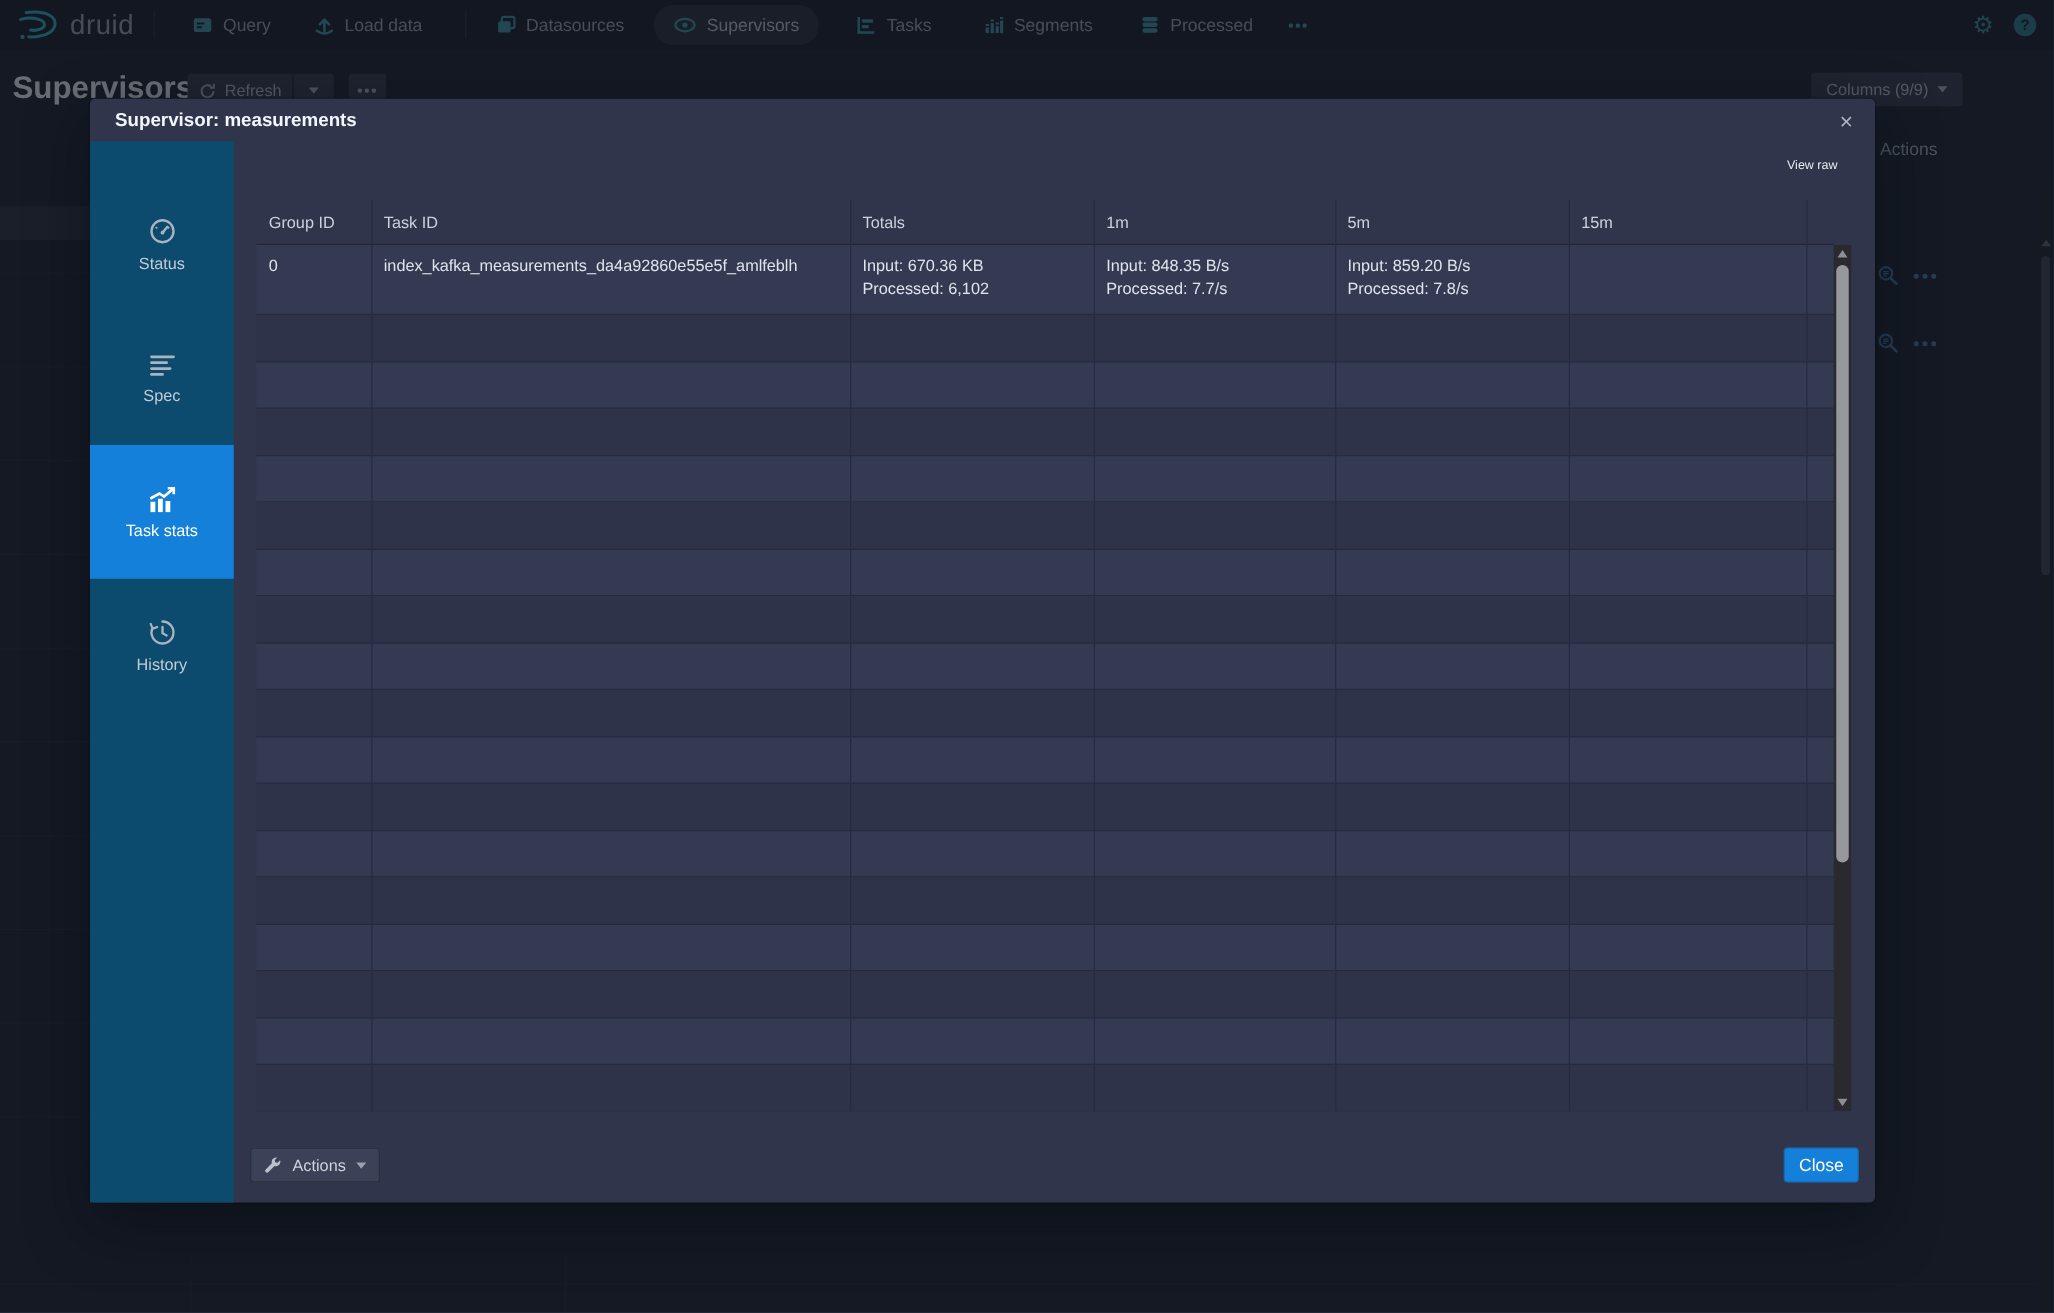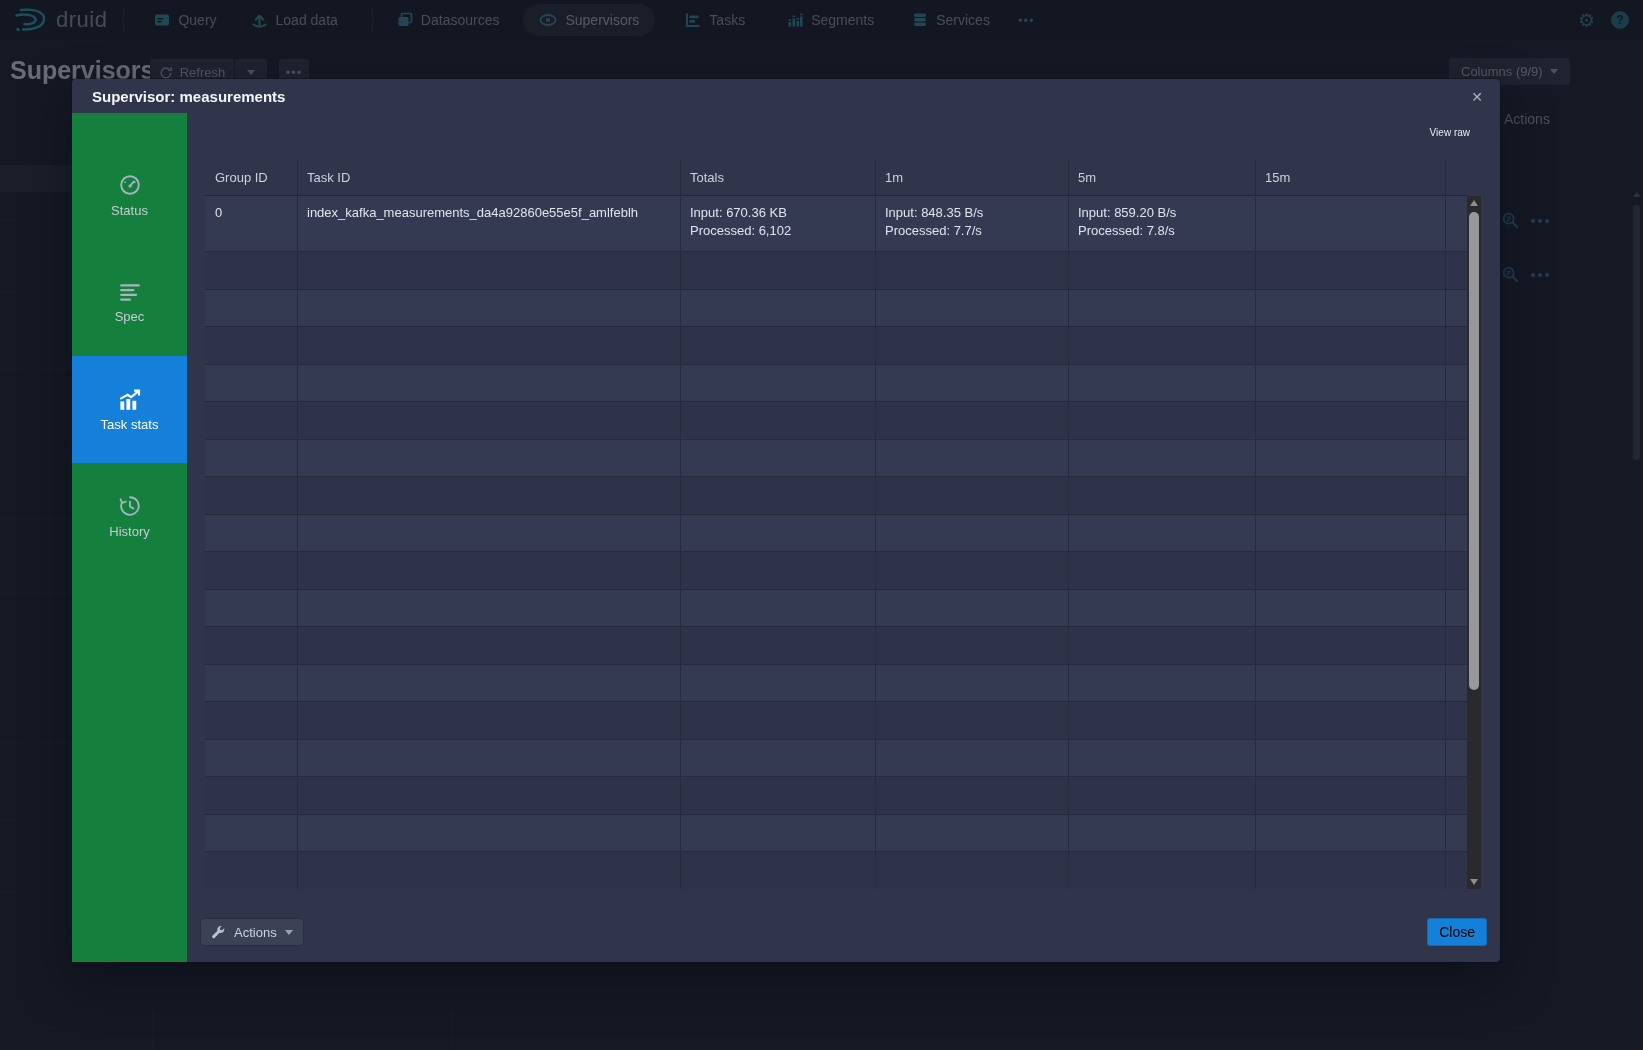--- a/index.html
+++ b/index.html
@@ -43,21 +43,21 @@
   .pg-scroll-arrow{position:absolute;left:0;top:42px;width:0;height:0;border-left:4px solid transparent;border-right:4px solid transparent;border-bottom:5px solid #565c6a;margin-left:.5px;}
   
   .overlay{position:absolute;inset:0;background:rgba(12,16,24,0.55);z-index:5;}
   
   .modal{position:absolute;left:72px;top:79px;width:1428px;height:883px;background:#30354b;border-radius:4px;z-index:10;box-shadow:0 0 0 1px rgba(10,14,20,.35),0 18px 46px rgba(8,12,18,.55);}
   .modal-header{height:34px;display:flex;align-items:center;padding:12px 20px;position:relative;}
   .modal-title{font-size:15px;font-weight:bold;color:#f3f6fa;}
   .close-x{position:absolute;right:12px;top:7px;width:22px;height:22px;display:flex;align-items:center;justify-content:center;color:#aab2bf;font-size:14px;cursor:pointer;}
   .modal-body{position:absolute;top:34px;left:0;right:0;bottom:0;}
   
-  .side-tabs{position:absolute;left:0;top:0;bottom:0;width:115px;background:#15803d;padding-top:29px;}
+  .side-tabs{position:absolute;left:0;top:0;bottom:0;width:115px;background:#0c4a6e;padding-top:29px;}
   .tab{height:107px;display:flex;flex-direction:column;align-items:center;justify-content:center;gap:7px;color:#c5ccd6;font-size:13px;cursor:pointer;}
   .tab.active{background:#1480d9;color:#ffffff;}
   .tab svg{display:block;}
   
   .content{position:absolute;left:115px;right:0;top:0;bottom:0;}
   .view-raw{position:absolute;top:14px;right:30px;font-size:10px;color:#e8ebf0;cursor:pointer;}
   .stats-table{position:absolute;left:18px;top:47px;width:1276px;height:729px;overflow:hidden;}
   .thead{display:flex;width:1262px;height:36px;border-bottom:1px solid #232736;}
   .hcell{font-size:13px;color:#ccd2dd;line-height:35px;padding:0 10px;overflow:hidden;white-space:nowrap;}
   .trow{display:flex;width:1262px;height:37.5px;border-bottom:1px solid #262a3c;}
@@ -75,21 +75,21 @@
   .vline{position:absolute;top:0;bottom:0;width:1px;background:#272b3e;z-index:2;}
   .vl1{left:92px;} .vl2{left:475px;} .vl3{left:670px;} .vl4{left:863px;} .vl5{left:1050px;} .vl6{left:1240px;}
   
   .vscroll{position:absolute;right:0;top:36px;bottom:0;width:14px;background:#29292e;z-index:3;}
   .vs-up{position:absolute;top:4px;left:3px;width:0;height:0;border-left:4px solid transparent;border-right:4px solid transparent;border-bottom:6px solid #8d8e93;}
   .vs-down{position:absolute;bottom:4px;left:3px;width:0;height:0;border-left:4px solid transparent;border-right:4px solid transparent;border-top:6px solid #8d8e93;}
   .vs-thumb{position:absolute;top:16px;left:2px;width:10px;height:478px;background:#97989c;border-radius:5px;cursor:pointer;}
   
   .modal-footer{position:absolute;left:13px;right:13px;bottom:16px;height:28px;display:flex;align-items:center;justify-content:space-between;}
   .actions-btn{height:28px;background:#3b4156;border-radius:3px;display:flex;align-items:center;gap:8px;padding:0 11px;font-size:13px;color:#ccd3df;cursor:pointer;box-shadow:inset 0 0 0 1px rgba(16,22,26,.4);}
-  .close-btn{height:28px;min-width:56px;background:#1480d9;border-radius:3px;display:flex;align-items:center;justify-content:center;padding:0 12px;font-size:14px;color:#000000;cursor:pointer;box-shadow:inset 0 0 0 1px rgba(16,22,26,.2);}
+  .close-btn{height:28px;min-width:56px;background:#1480d9;border-radius:3px;display:flex;align-items:center;justify-content:center;padding:0 12px;font-size:14px;color:#ffffff;cursor:pointer;box-shadow:inset 0 0 0 1px rgba(16,22,26,.2);}
 </style>
 </head>
 <body>
 
 <nav class="topnav">
   <div class="logo">
     <svg width="34" height="26" viewBox="0 0 34 26">
       <path d="M7 3 C 24 1, 31 7, 30 13 C 29 19, 21 23, 9 22.5" fill="none" stroke="#2f9db1" stroke-width="2.4" stroke-linecap="round"></path>
       <path d="M2.5 8.5 C 10 6.5, 20 7.5, 21.5 12 C 22.5 16, 15 18, 10.5 17" fill="none" stroke="#2f9db1" stroke-width="2.4" stroke-linecap="round"></path>
       <circle cx="4" cy="22.5" r="1.7" fill="#2f9db1"></circle>
@@ -151,21 +151,21 @@
     <span>Segments</span>
   </div>
   <div class="nav-item" style="margin-left:30px;">
     <svg width="16" height="16" viewBox="0 0 16 16">
       <g fill="#3d8b9b">
         <rect x="2" y="1.5" width="12" height="3.6" rx="1.8"></rect>
         <rect x="2" y="6" width="12" height="3.6" rx="1.8"></rect>
         <rect x="2" y="10.5" width="12" height="3.6" rx="1.8"></rect>
       </g>
     </svg>
-    <span>Services</span>
+    <span>Processed</span>
   </div>
   <div class="nav-item" style="margin-left:20px;">
     <span class="more-dots">•••</span>
   </div>
   <div class="nav-spacer"></div>
   <div class="nav-right">
     <span class="gear-glyph">⚙</span>
     <span class="help-circle">?</span>
   </div>
 </nav>

